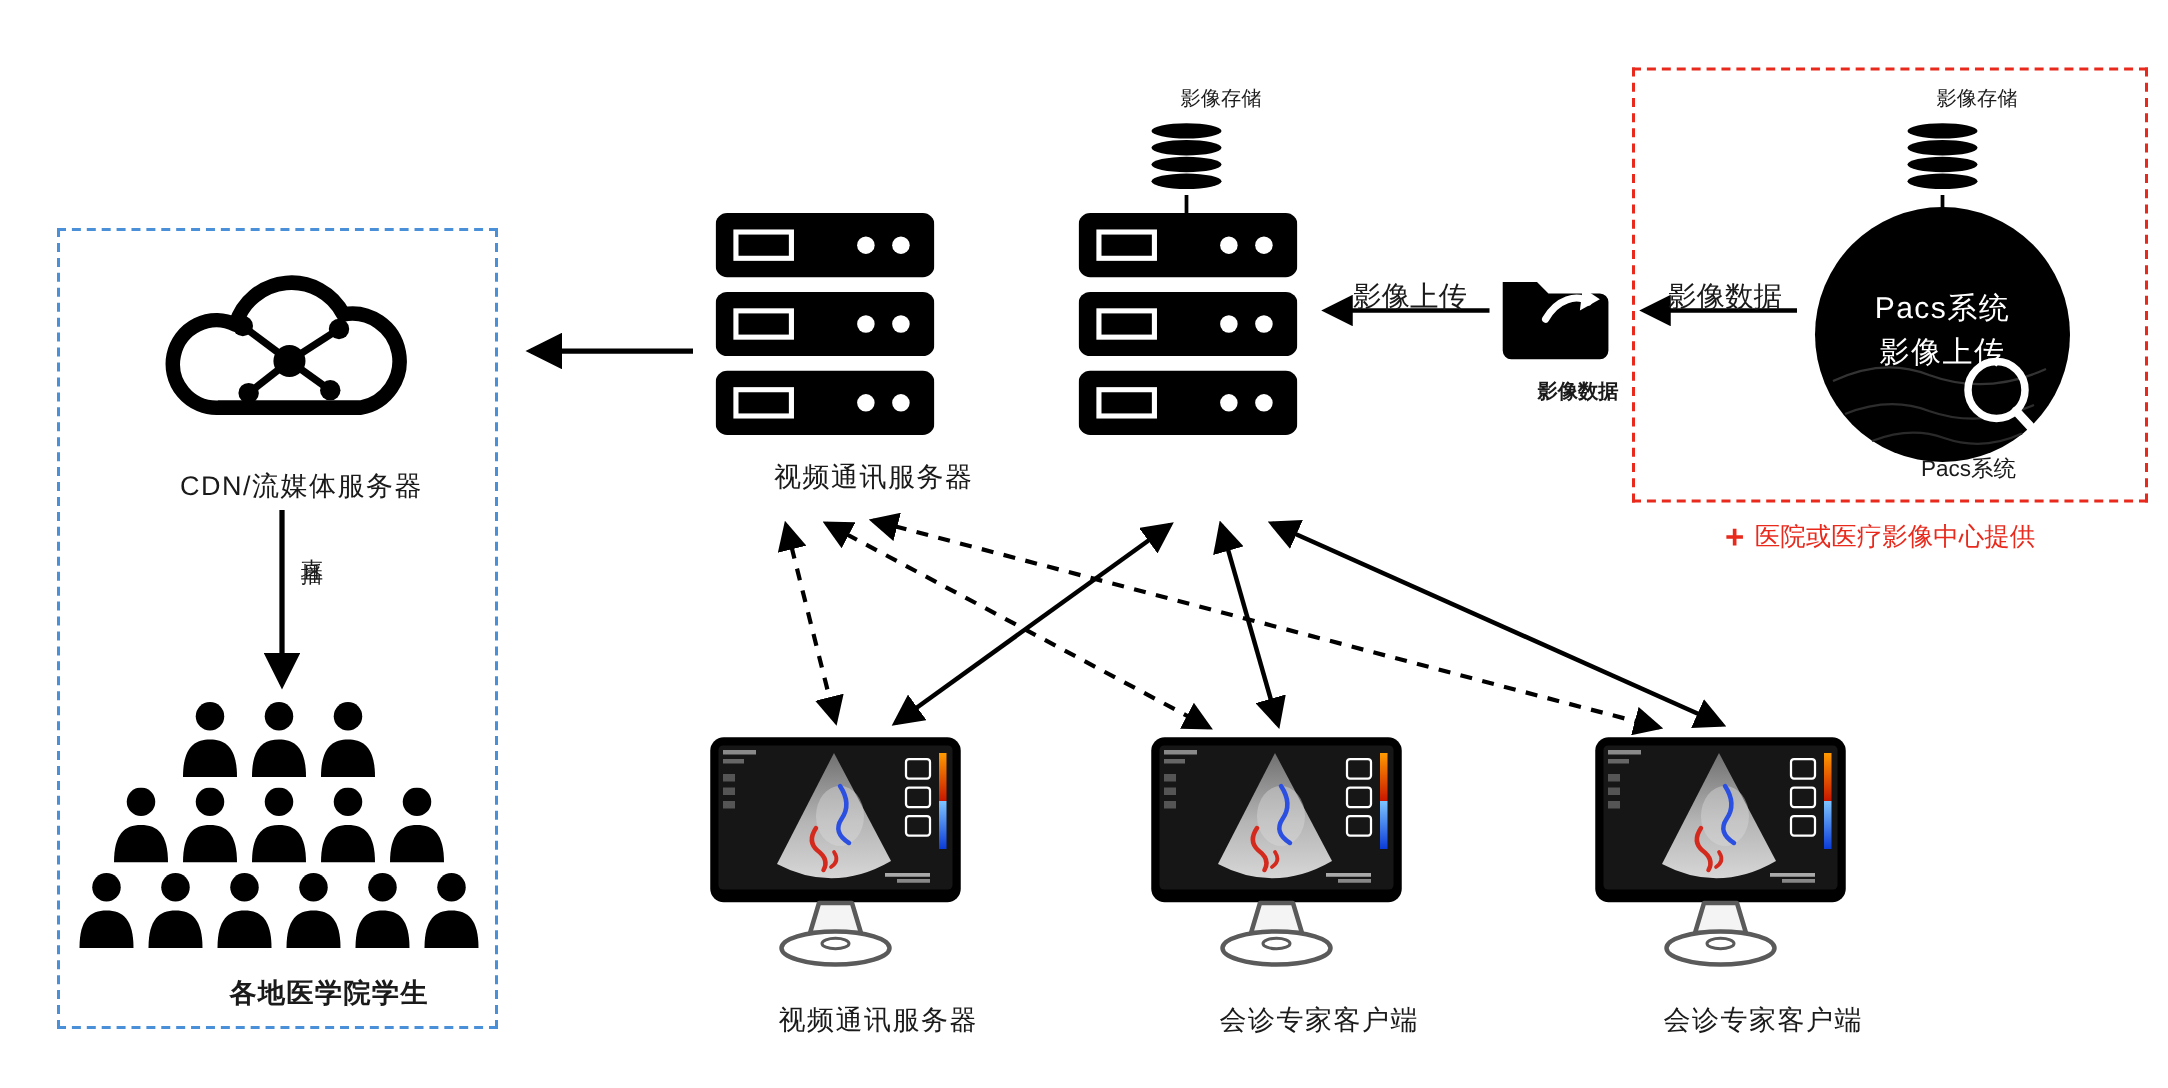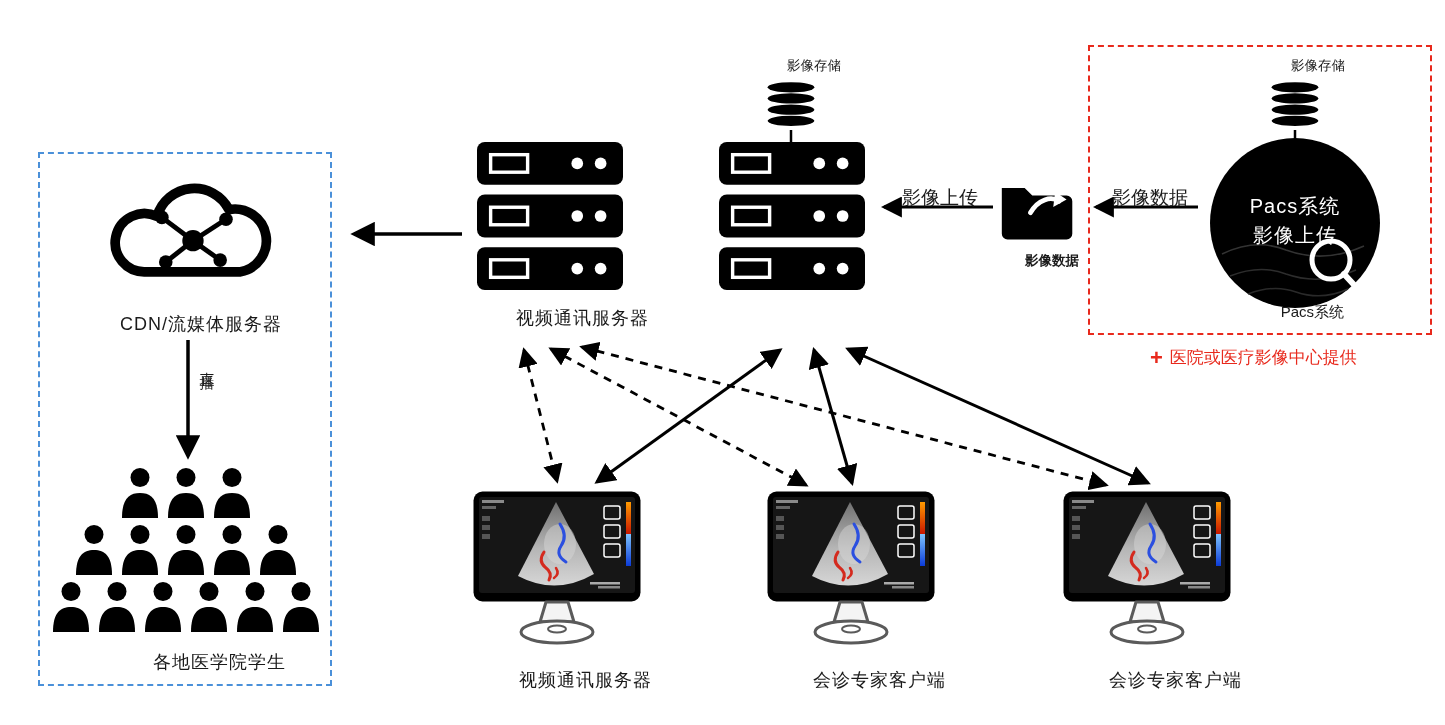--- a/index.html
+++ b/index.html
@@ -175,21 +175,21 @@
       <use href="#person" x="168" y="57" width="40" height="50"></use>
       <use href="#person" x="214" y="57" width="40" height="50"></use>
       <use href="#person" x="7" y="114" width="40" height="50"></use>
       <use href="#person" x="53" y="114" width="40" height="50"></use>
       <use href="#person" x="99" y="114" width="40" height="50"></use>
       <use href="#person" x="145" y="114" width="40" height="50"></use>
       <use href="#person" x="191" y="114" width="40" height="50"></use>
       <use href="#person" x="237" y="114" width="40" height="50"></use>
     </svg>
   </div>
-  <div class="label lbl-main" style="left:66px;top:650px;width:220px;">各地医学院学生</div>
+  <div class="label lbl-main" style="left:66px;top:650px;width:220px;font-weight:bold;">各地医学院学生</div>
 
   <div class="comp" style="left:477px;top:140px;">
     <svg width="146" height="152">
         <use href="#server-rack" width="146" height="152"></use>
       </svg>
   </div>
   <div class="label lbl-main" style="left:449px;top:306px;width:200px;">视频通讯服务器</div>
 
   <div class="label lbl-mid" style="left:741px;top:57px;width:100px;">影像存储</div>
   <div class="comp" style="left:763px;top:80px;">

